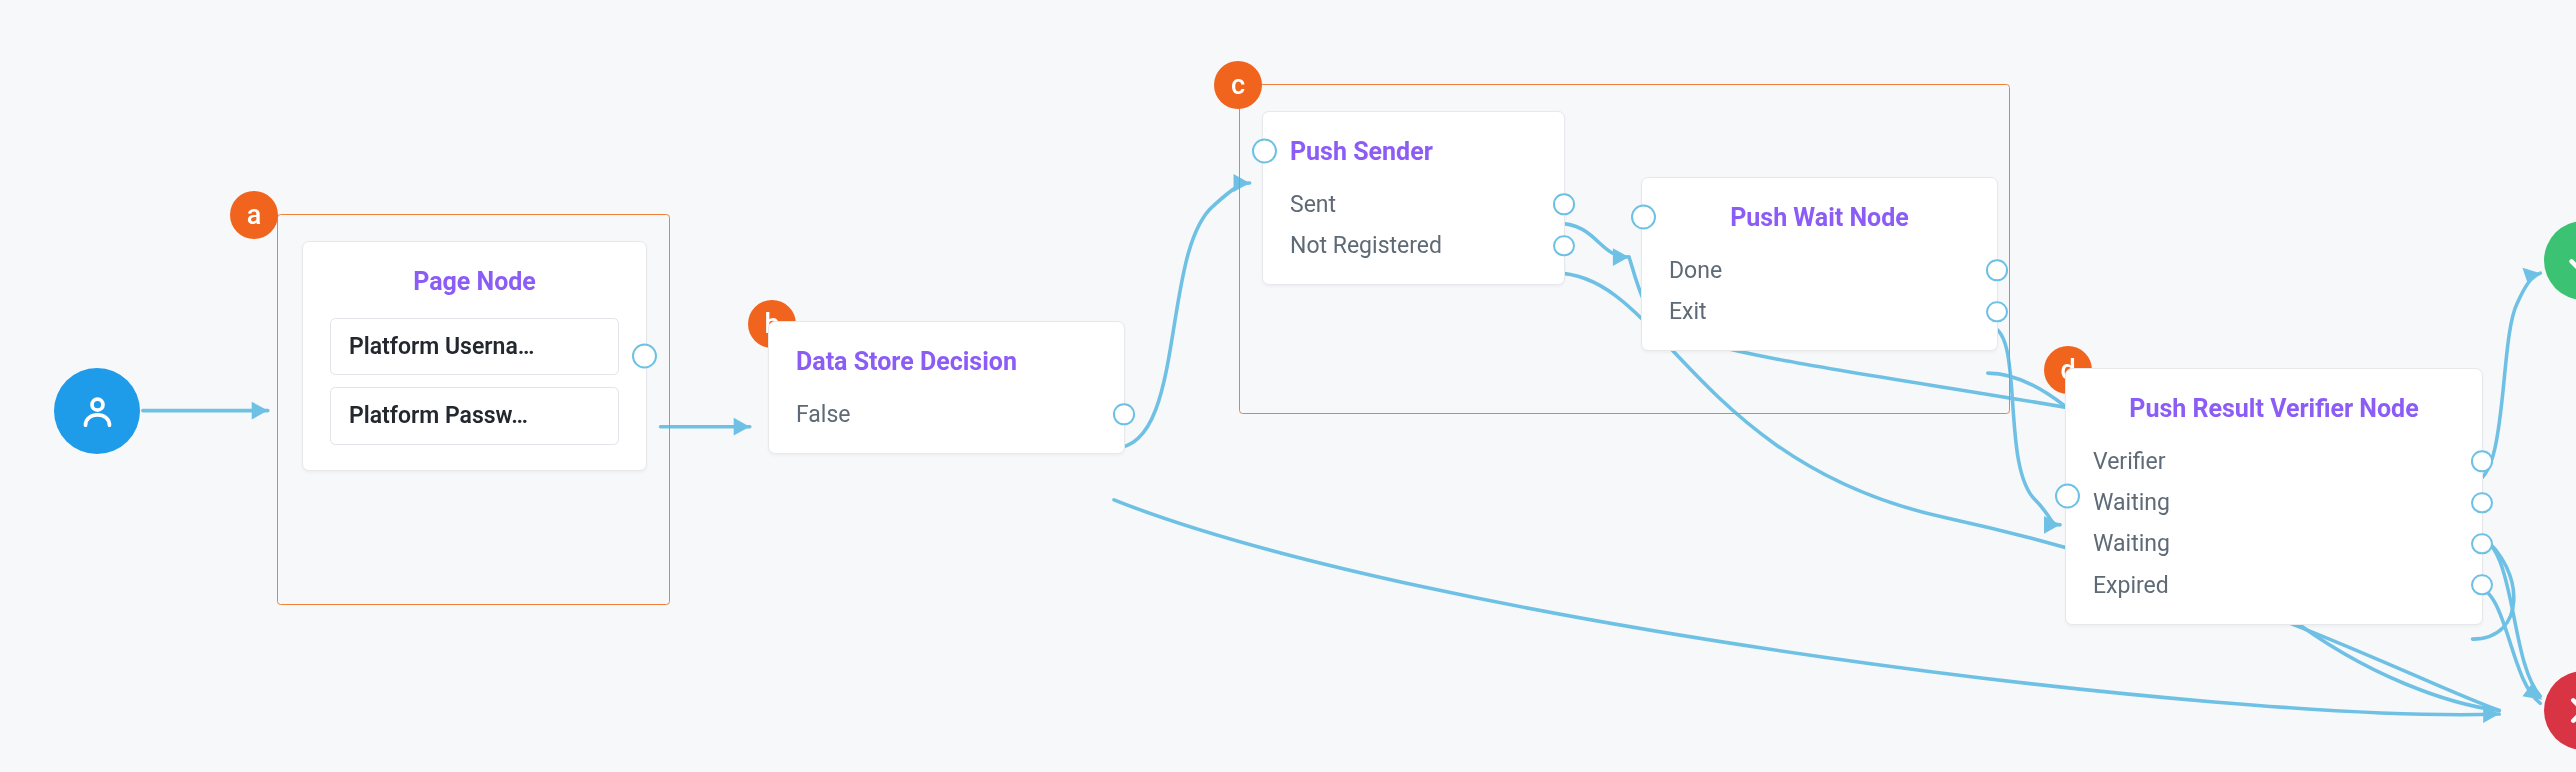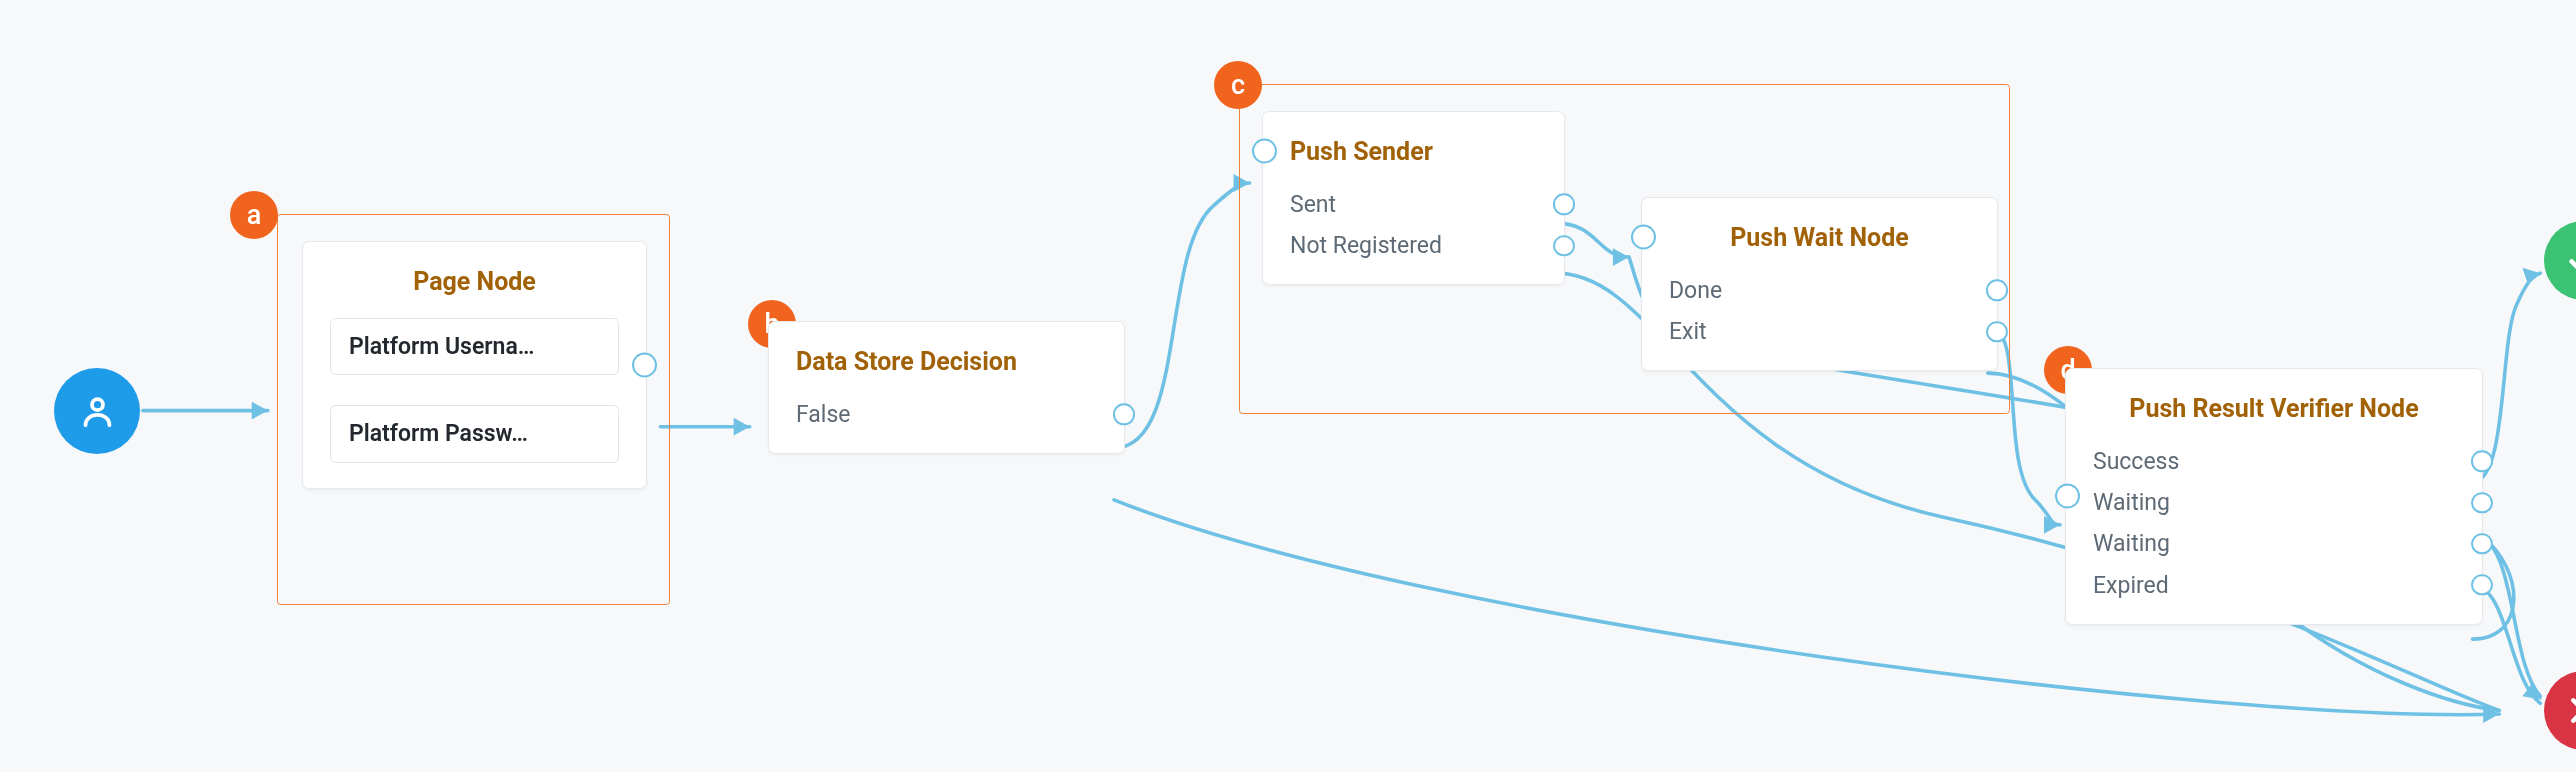--- a/index.html
+++ b/index.html
@@ -63,37 +63,37 @@
   .node-card {
     position: absolute;
     background: #ffffff;
     border: 0.9px solid #e6e8eb;
     border-radius: 7.1px;
     box-shadow: 0 1.8px 3.6px rgba(0,0,0,0.04);
   }
   .node-title {
     font-size: 25px;
     font-weight: 700;
-    color: #a16207;
+    color: #8b5cf6;
     padding: 25px 27px 12.5px 27px;
     text-align: center;
   }
   .node-title.left { text-align: left; }
   .node-body {
     padding: 9px 27px 25px 27px;
   }
   .field-box {
     background: #fff;
     border: 0.9px solid #e1e4e8;
     border-radius: 5.4px;
     padding: 14.3px 18px;
     font-size: 23px;
     color: #23282e;
     font-weight: 600;
-    margin-bottom: 30px;
+    margin-bottom: 12px;
     white-space: nowrap;
     overflow: hidden;
     text-overflow: ellipsis;
   }
   .field-box:last-child { margin-bottom: 0; }
 
   .outputs {
     padding: 5.4px 0 18px 0;
   }
   .output-row {
@@ -207,21 +207,21 @@
         <span>Sent</span>
         <div class="port"></div>
       </div>
       <div class="output-row">
         <span>Not Registered</span>
         <div class="port"></div>
       </div>
     </div>
   </div>
 
-  <div class="node-card" style="left:1641px; top:177px; width:357px;margin-top:20px;">
+  <div class="node-card" style="left:1641px; top:177px; width:357px;">
     <div class="port input big" style="top:39px;"></div>
     <div class="node-title">Push Wait Node</div>
     <div class="outputs">
       <div class="output-row">
         <span>Done</span>
         <div class="port"></div>
       </div>
       <div class="output-row">
         <span>Exit</span>
         <div class="port"></div>
@@ -231,21 +231,21 @@
 
   <div class="group-badge" style="left:2044px; top:346px;">
     <span>d</span>
   </div>
 
   <div class="node-card" style="left:2065px; top:368px; width:418px;">
     <div class="port input big" style="top:50%;"></div>
     <div class="node-title" style="padding-left:36px; padding-right:36px;">Push Result Verifier Node</div>
     <div class="outputs">
       <div class="output-row">
-        <span>Success</span>
+        <span>Verifier</span>
         <div class="port"></div>
       </div>
       <div class="output-row">
         <span>Waiting</span>
         <div class="port"></div>
       </div>
       <div class="output-row">
         <span>Waiting</span>
         <div class="port"></div>
       </div>

